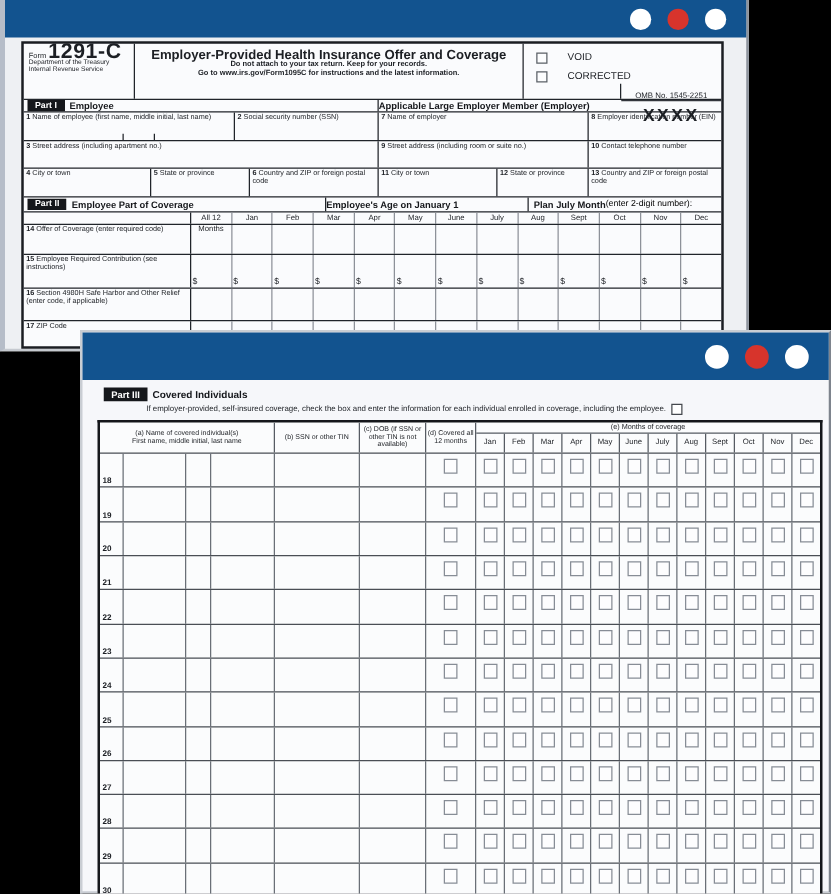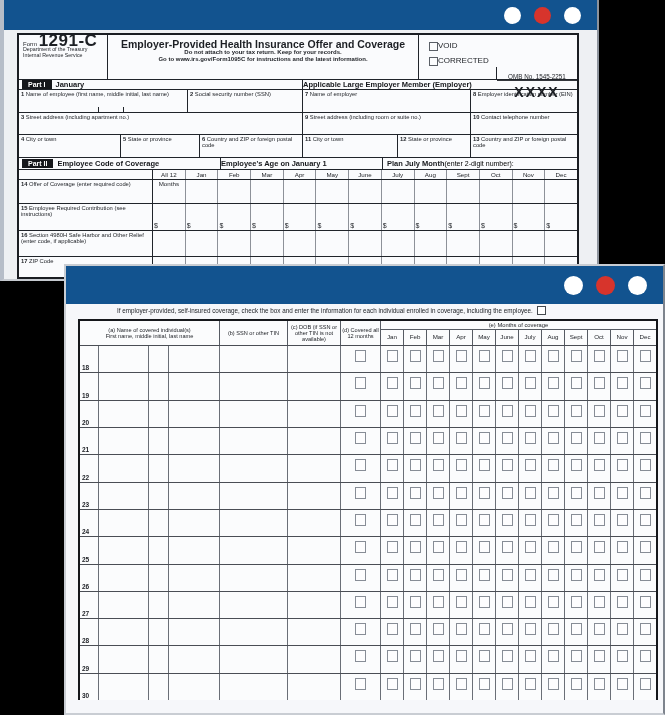--- a/index.html
+++ b/index.html
@@ -29,36 +29,36 @@
   .hdr{height:44px;}
   .formid{width:88px;padding:3px 3px 0 4px;}
   .formword{font-size:6px;}
   .formnum{font-size:17px;font-weight:bold;letter-spacing:.5px;}
   .dept{font-size:5.3px;line-height:5.8px;color:#23262b;}
   .htitle{flex:1;text-align:center;}
   .t1{font-size:10.5px;font-weight:bold;margin-top:5px;}
   .t2{font-size:6px;font-weight:bold;margin-top:2px;}
   .t3{font-size:6px;font-weight:bold;}
   .hvoid{width:78px;}
-  .ckrow{display:flex;align-items:center;gap:0;margin:6px 0 0 8px;font-size:8px;color:#1c1f24;}
+  .ckrow{display:flex;align-items:center;gap:16px;margin:6px 0 0 8px;font-size:8px;color:#1c1f24;}
   .ck{width:9px;height:9px;border:1px solid #5a5f66;background:#fcfdfe;flex:none;}
   .homb{width:81px;display:flex;flex-direction:column;margin-top:32px;}
   .omb1{font-size:6.3px;text-align:center;padding-top:7px;height:20px;border-bottom:1px solid #33363c;}
   .omb2{flex:1;text-align:center;font-size:14px;font-weight:bold;letter-spacing:2px;line-height:22px;}
   .pbar{align-items:center;}
   .p1bar{height:10px;}
   .p2bar{height:12px;}
   .badge{display:inline-block;background:#15171b;color:#fff;font-weight:bold;font-size:7px;line-height:9px;padding:0 6px;margin:0 4px 0 3px;}
   .bartxt{font-weight:bold;font-size:7.5px;color:#15171b;}
   .barcell{display:flex;align-items:center;height:100%;}
   .ctr{}
   .r1,.r3{height:23px;} .r2{height:22px;}
   .w168{width:168px;} .w115{width:115px;} .w283{width:283px;} .w101{width:101px;}
   .w79{width:79px;} .w103{width:103px;} .w95{width:95px;} .w73{width:73px;}
-  .w201{width:201px;} .w162{width:162px;} .flex1{flex:1;}
+  .w201{width:201px;} .w162{width:162px;margin-left:40px;} .flex1{flex:1;}
   .tick{position:absolute;bottom:0;width:1px;height:5px;background:#20242a;}
 
   
   .p2row{display:flex;border-top:1px solid #20242a;}
   .p2head{height:10px;}
   .p2label{width:133px;font-size:5.8px;line-height:6.2px;padding:1px 2px;color:#1c1f24;}
   .p2c{flex:1;border-left:1px solid #8d9199;}
   .p2c.k{border-left:1px solid #20242a;}
   .p2h{font-size:6.2px;text-align:center;line-height:9px;color:#1c1f24;}
   .p2cell.dollar{display:flex;align-items:flex-end;}
@@ -129,21 +129,21 @@
         </div>
         <div class="fc homb bl" style="padding:0;">
           <div class="omb1">OMB No. 1545-2251</div>
           <div class="omb2">XXXX</div>
         </div>
       </div>
 
       <div class="frow pbar p1bar">
         <div class="barcell w283">
           <span class="badge">Part I</span>
-          <span class="bartxt">January</span>
+          <span class="bartxt">Employee</span>
         </div>
         <div class="barcell flex1 bl ctr">
           <span class="bartxt">Applicable Large Employer Member (Employer)</span>
         </div>
       </div>
 
       <div class="frow r1">
         <div class="fc w168">
           <b>1</b> <span>Name of employee (first name, middle initial, last name)</span>
           <span class="tick" style="left:79px;"></span>
@@ -189,21 +189,21 @@
           <b>12</b> <span>State or province</span>
         </div>
         <div class="fc flex1 bl">
           <b>13</b> <span>Country and ZIP or foreign postal code</span>
         </div>
       </div>
 
       <div class="frow pbar p2bar">
         <div class="barcell w201">
           <span class="badge">Part II</span>
-          <span class="bartxt">Employee Code of Coverage</span>
+          <span class="bartxt">Employee Part of Coverage</span>
         </div>
         <div class="barcell w162 bl ctr">
           <span class="bartxt">Employee's Age on January 1</span>
         </div>
         <div class="barcell flex1 bl" style="padding-left:4px;">
           <span class="bartxt">Plan July Month</span>
           <span style="font-size:7px;"> (enter 2-digit number):</span>
         </div>
       </div>
 
@@ -320,20 +320,24 @@
 
   <div class="card card2">
     <div class="titlebar tb2">
       <div class="dots">
         <span class="dot"></span>
         <span class="dot red"></span>
         <span class="dot"></span>
       </div>
     </div>
 
+    <div class="p3head">
+      <span class="badge" style="font-size:7.5px;line-height:11px;">Part III</span>
+      <span class="p3title">Covered Individuals</span>
+    </div>
     <div class="p3instr">
       <span>If employer-provided, self-insured coverage, check the box and enter the information for each individual enrolled in coverage, including the employee.</span>
       <span class="ick"></span>
     </div>
 
     <div class="p3table">
       <div class="p3hrow">
         <div class="p3h h-a">
           <div>(a) Name of covered individual(s)</div>
           <div>First name, middle initial, last name</div>

